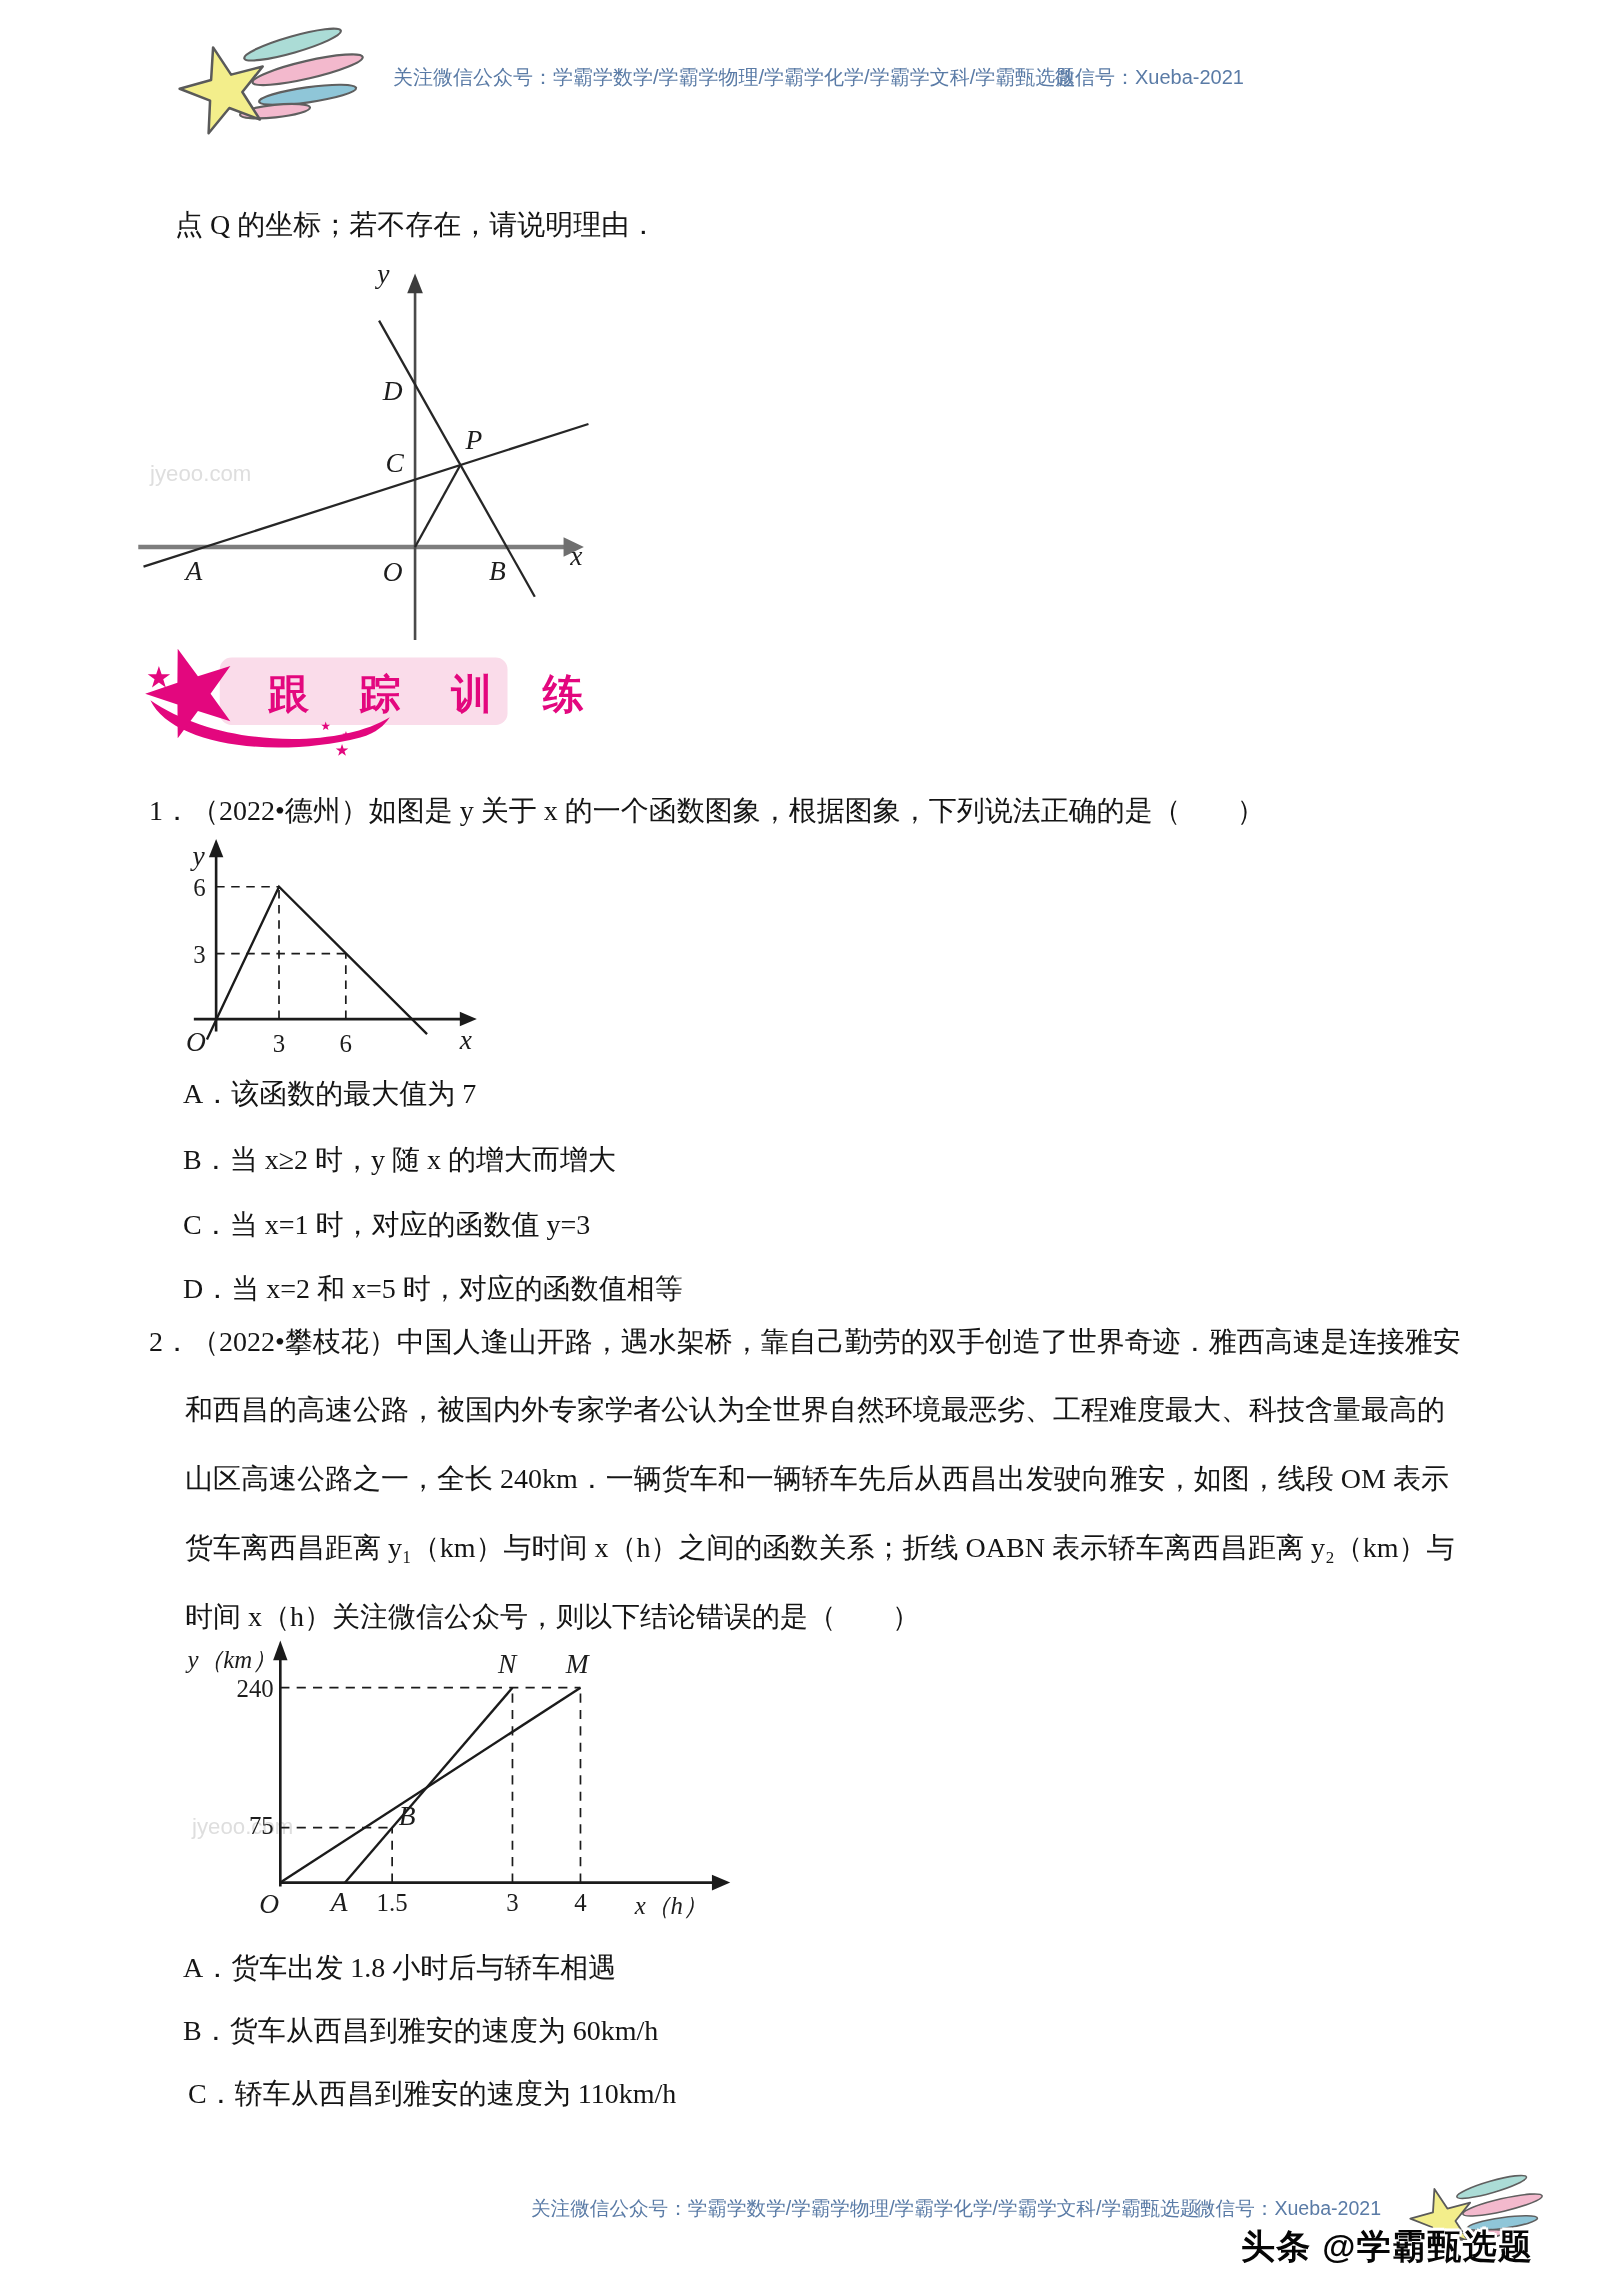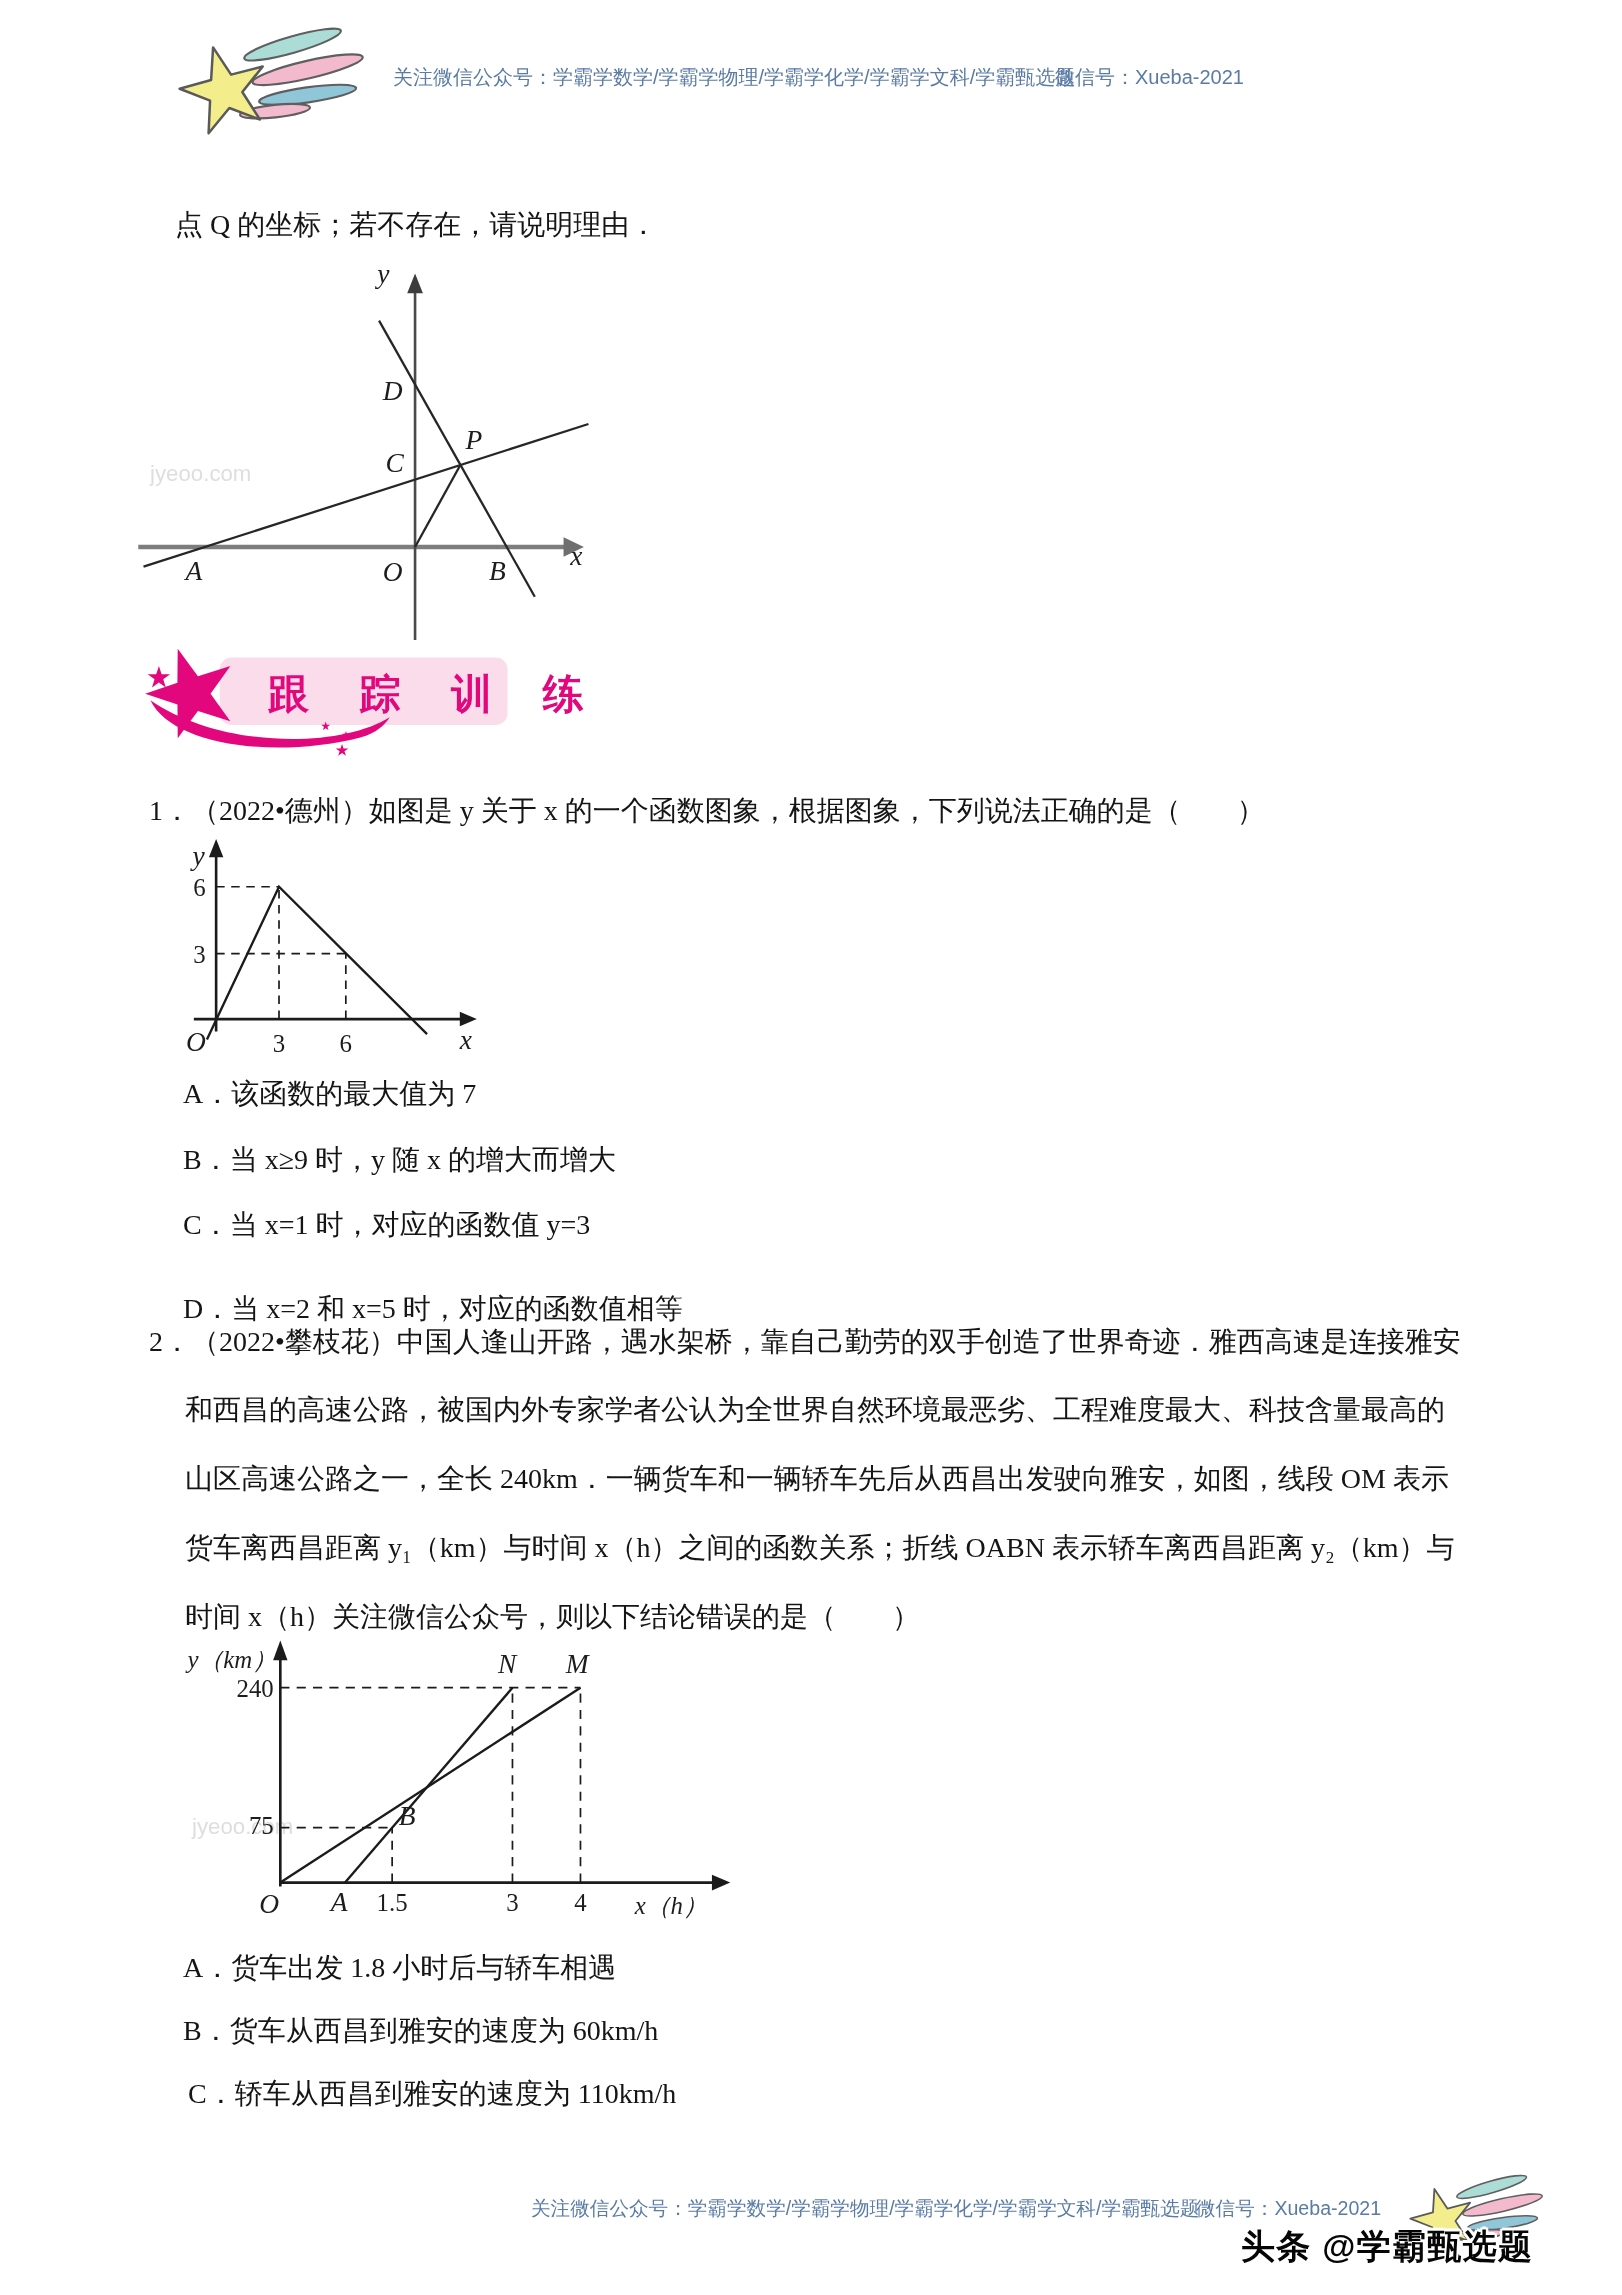--- a/index.html
+++ b/index.html
@@ -96,23 +96,23 @@
     <text class="axis-label" x="16" y="46">y</text>
     <text class="tick-label" x="36" y="93" text-anchor="end">6</text>
     <text class="tick-label" x="36" y="195" text-anchor="end">3</text>
     <text class="axis-label" x="6" y="330">O</text>
     <text class="tick-label" x="148" y="332" text-anchor="middle">3</text>
     <text class="tick-label" x="250" y="332" text-anchor="middle">6</text>
     <text class="axis-label" x="424" y="326">x</text>
   </svg>
 
   <div class="abs cn" style="left:183px;top:1076px;">A．该函数的最大值为 7</div>
-  <div class="abs cn" style="left:183px;top:1142px;">B．当 x≥9 时，y 随 x 的增大而增大</div>
+  <div class="abs cn" style="left:183px;top:1142px;">B．当 x≥2 时，y 随 x 的增大而增大</div>
   <div class="abs cn" style="left:183px;top:1207px;">C．当 x=1 时，对应的函数值 y=3</div>
-  <div class="abs cn" style="left:183px;top:1271px;margin-top:20px;">D．当 x=2 和 x=5 时，对应的函数值相等</div>
+  <div class="abs cn" style="left:183px;top:1271px;">D．当 x=2 和 x=5 时，对应的函数值相等</div>
 
   <div class="abs cn" style="left:149px;top:1324px;">2．（2022•攀枝花）中国人逢山开路，遇水架桥，靠自己勤劳的双手创造了世界奇迹．雅西高速是连接雅安</div>
   <div class="abs cn" style="left:185px;top:1392px;">和西昌的高速公路，被国内外专家学者公认为全世界自然环境最恶劣、工程难度最大、科技含量最高的</div>
   <div class="abs cn" style="left:185px;top:1461px;">山区高速公路之一，全长 240km．一辆货车和一辆轿车先后从西昌出发驶向雅安，如图，线段 OM 表示</div>
   <div class="abs cn" style="left:185px;top:1530px;">货车离西昌距离 y₁（km）与时间 x（h）之间的函数关系；折线 OABN 表示轿车离西昌距离 y₂（km）与</div>
   <div class="abs cn" style="left:185px;top:1599px;">时间 x（h）关注微信公众号，则以下结论错误的是（　　）</div>
 
   <svg class="abs" style="left:182px;top:1638px;" width="589" height="291" viewBox="0 0 900 445">
     <text class="wm" x="15" y="300">jyeoo.com</text>
 

